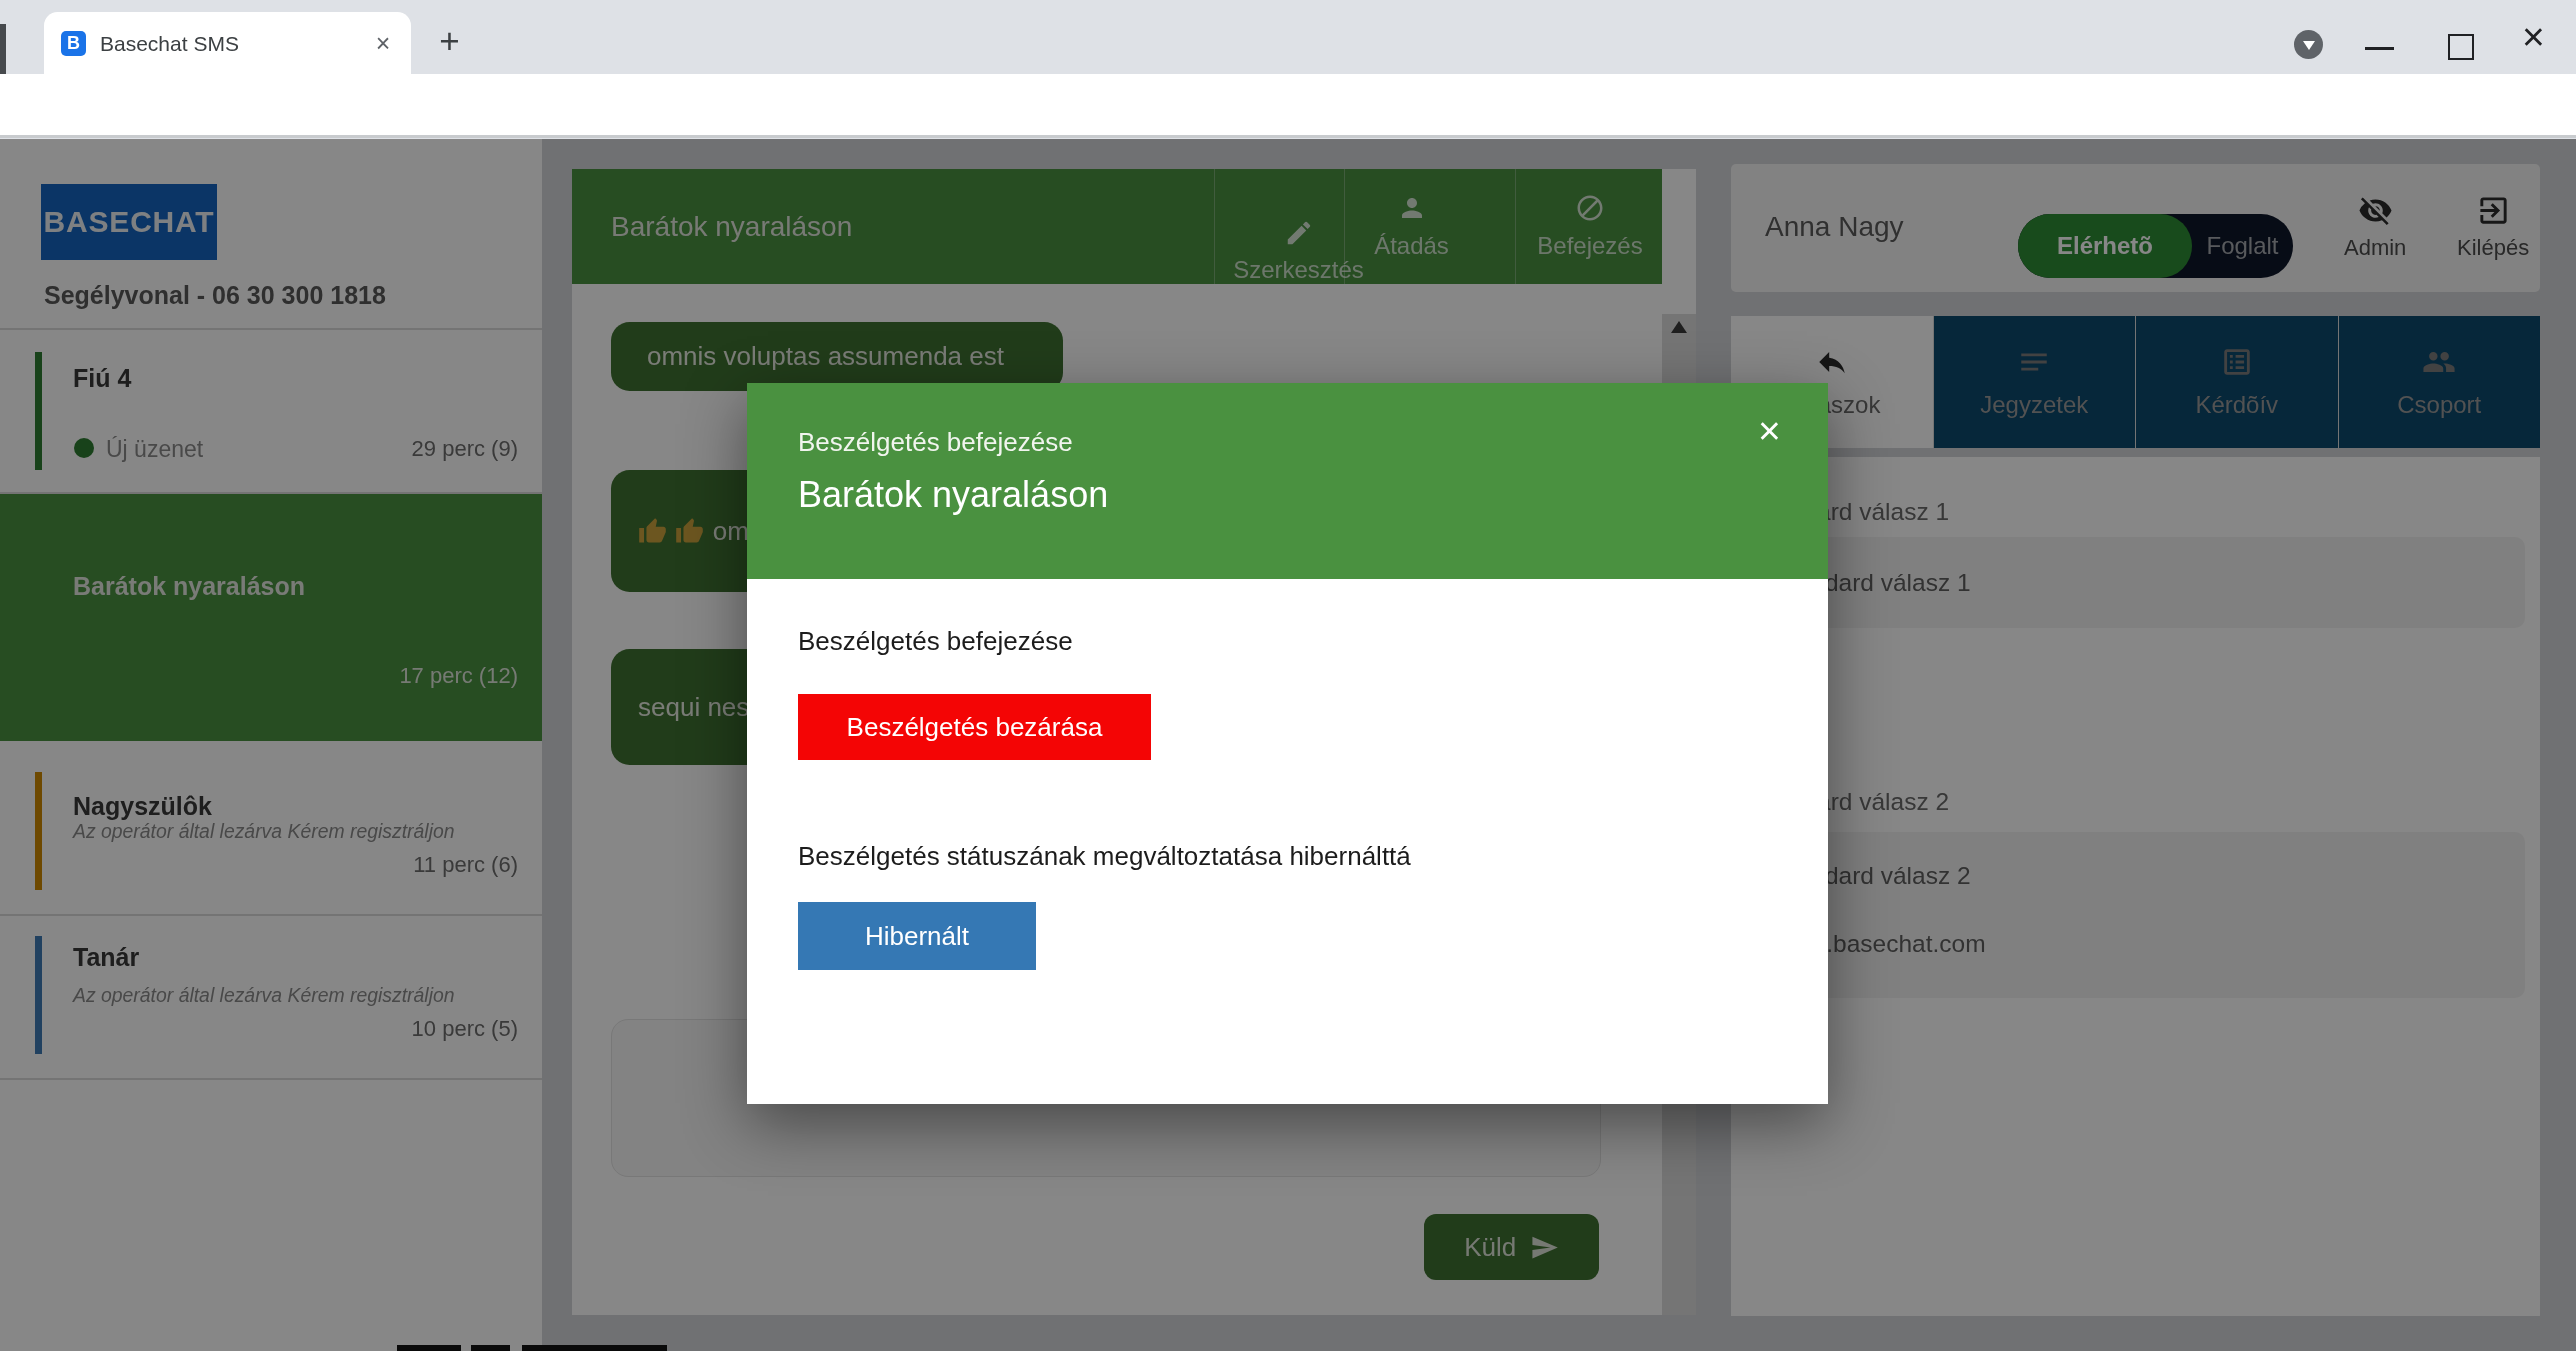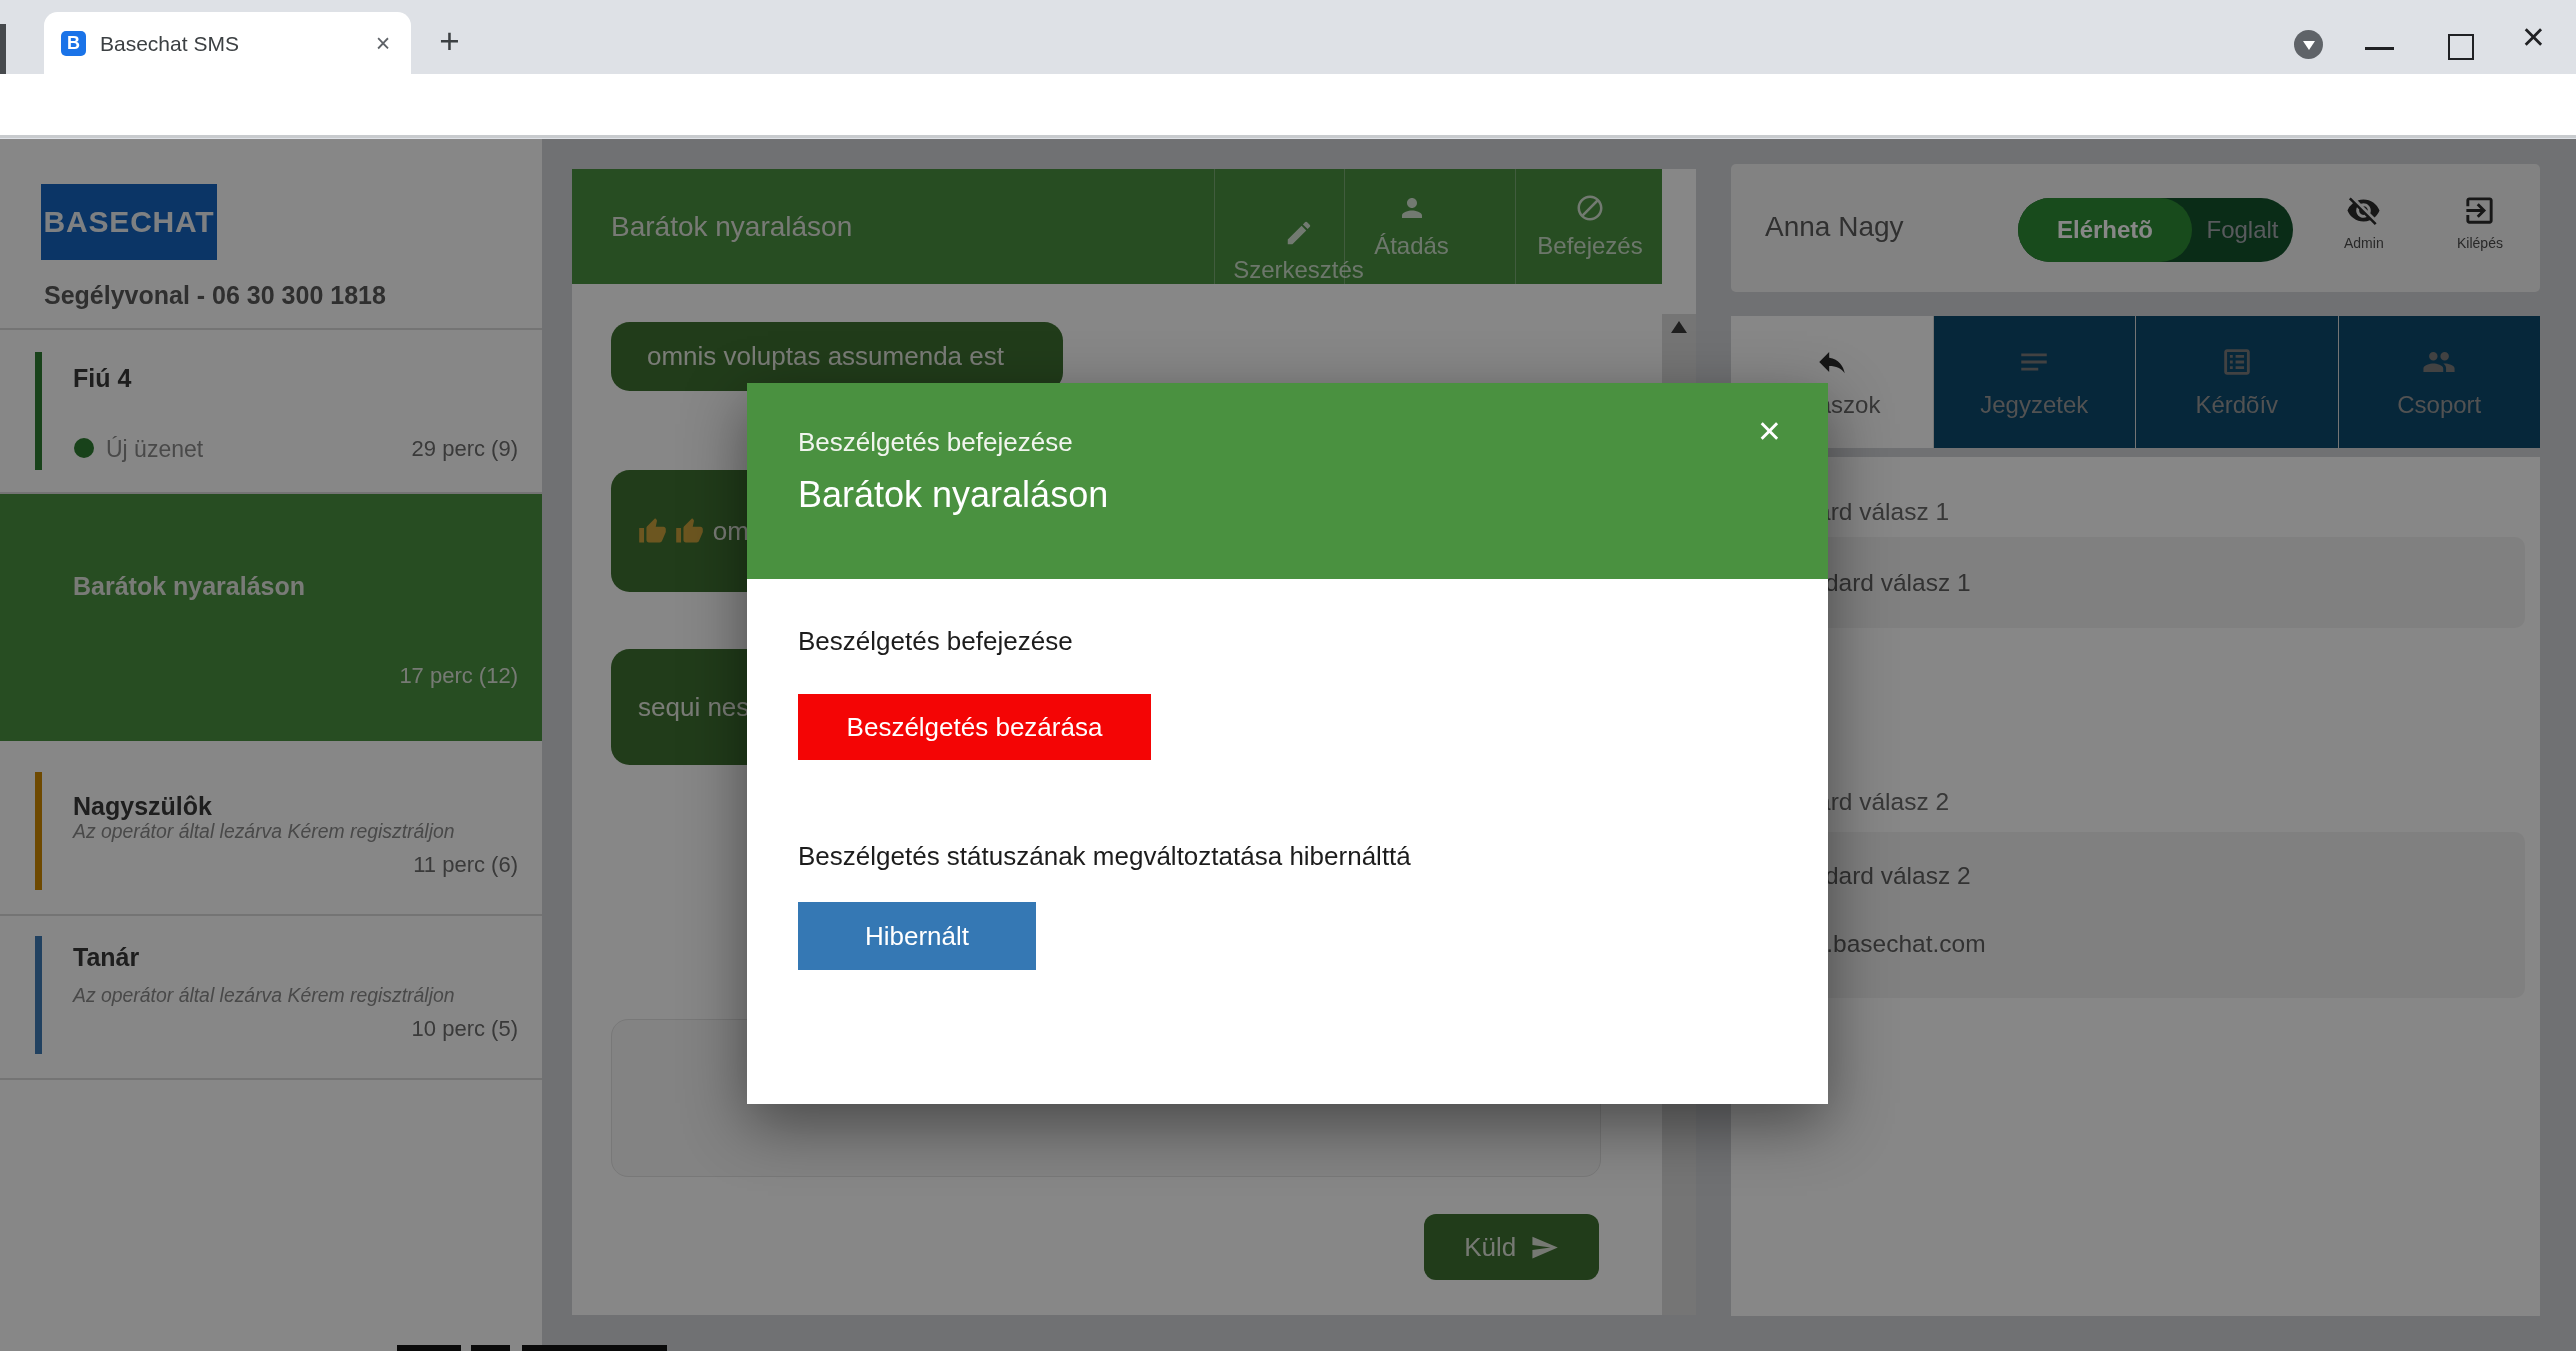--- a/index.html
+++ b/index.html
@@ -62,27 +62,27 @@
   .thumb{width:29px;height:29px;fill:#cda23e;}
   .chat-input{left:611px;top:1019px;width:988px;height:156px;background:#f7f7f7;
               border:1.7px solid #e3e3e3;border-radius:17px;}
   .send-btn{left:1424px;top:1214px;width:175px;height:66px;background:#3f7231;border-radius:12px;
             color:#dfe5d9;font-size:26px;gap:13.5px;}
   .send-btn svg{width:29px;height:29px;fill:#dfe5d9;}
 
   
   .ag-card{left:1731px;top:25px;width:809px;height:128px;background:#f6f6f6;border-radius:5px;}
   .ag-name{position:absolute;left:34px;top:47px;font-size:28px;color:#5c5c5c;}
-  .toggle{position:absolute;left:287px;top:34px;width:275px;height:64px;border-radius:32px;background:#14532d;}
+  .toggle{position:absolute;left:287px;top:50px;width:275px;height:64px;border-radius:32px;background:#0f172a;}
   .tg-on{position:absolute;left:0;top:0;width:174px;height:64px;border-radius:32px;background:#2f8f35;
          color:#fff;font-weight:bold;font-size:24px;}
   .tg-off{position:absolute;left:174px;top:0;width:101px;height:64px;color:#a7abb0;font-size:24px;}
   .ag-ic{position:absolute;display:flex;flex-direction:column;align-items:center;gap:6.8px;}
   .ag-ic svg{width:35px;height:35px;fill:#2c2c2c;}
-  .ag-ic .lbl{font-size:14px;color:#4c4c4c;}
+  .ag-ic .lbl{font-size:22px;color:#4c4c4c;}
   .tabsrow{left:1731px;top:177px;width:809px;height:132px;display:flex;}
   .ptab{flex:1;background:#0c4a6e;border-right:1.7px solid #dcdcdc;display:flex;flex-direction:column;
         align-items:center;justify-content:center;gap:12px;}
   .ptab:last-child{border-right:none;}
   .ptab svg{width:34px;height:34px;fill:#7d7d7d;}
   .ptab .lbl{font-size:24px;color:#9b9b9b;}
   .ptab.active{background:#ffffff;}
   .ptab.active svg{fill:#2a2a2a;}
   .ptab.active .lbl{color:#6a6a6a;}
   .ag-content{left:1731px;top:318px;width:809px;height:859px;background:#ffffff;}

